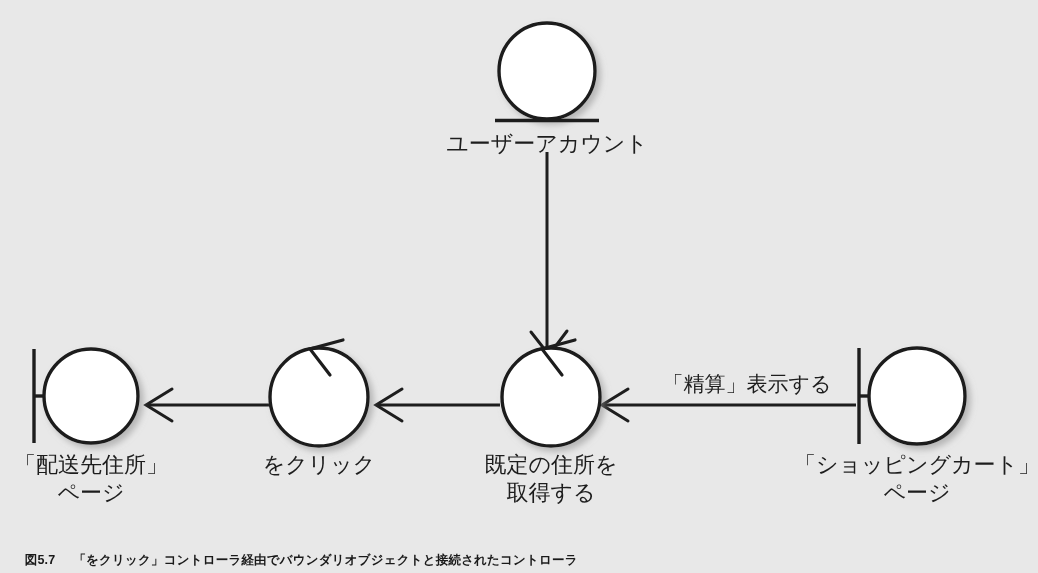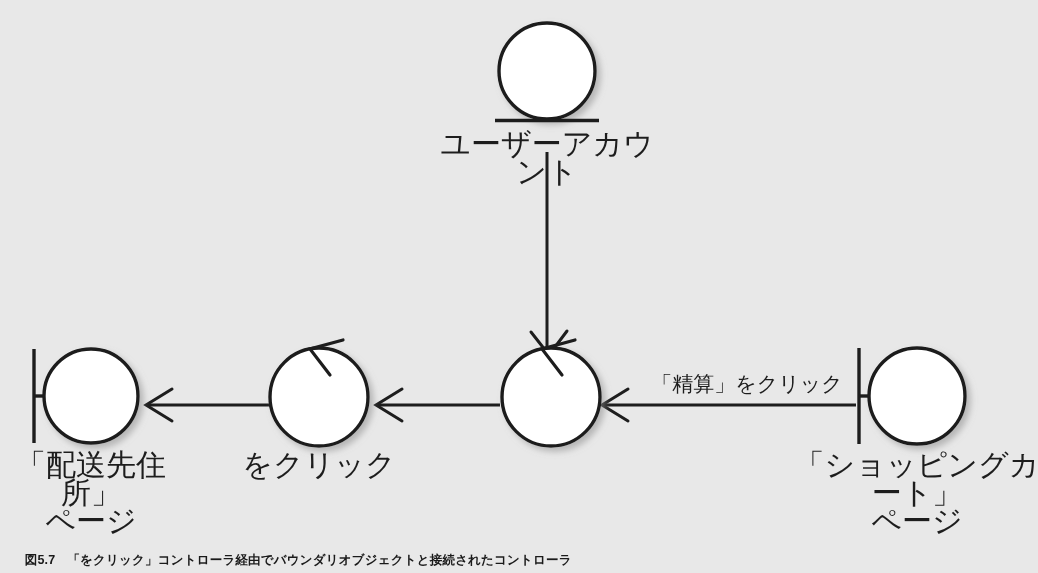--- a/index.html
+++ b/index.html
@@ -23,21 +23,21 @@
   #diagram-svg {
     position: absolute;
     left: 0;
     top: 0;
     width: 1038px;
     height: 573px;
   }
   .node-label {
     position: absolute;
     text-align: center;
-    font-size: 30px;
+    font-size: 22px;
     line-height: 28px;
     color: #1d1d1d;
     white-space: pre-line;
     letter-spacing: 0px;
   }
   .edge-label {
     position: absolute;
     text-align: center;
     font-size: 21px;
     line-height: 26px;
@@ -47,21 +47,21 @@
   #caption {
     position: absolute;
     left: 10px;
     top: 538px;
     font-size: 12.5px;
     font-weight: bold;
     color: #1a1a1a;
     letter-spacing: 0.2px;
     white-space: pre;
   }
-  #caption .cap-num { margin-right: 12px; }
+  #caption .cap-num { margin-right: 18px; }
 </style>
 </head>
 <body>
 
 <div id="stage">
 
   <svg id="diagram-svg" viewBox="0 0 1038 573">
     <defs>
       <filter id="shadow-soft" x="-30%" y="-30%" width="180%" height="180%">
         <feDropShadow dx="4" dy="4" stdDeviation="3.2" flood-color="#8d8d8d" flood-opacity="0.55"></feDropShadow>
@@ -116,23 +116,25 @@
     </g>
   </svg>
 
   <div class="node-label" style="left:427px; top:130px; width:240px;">ユーザーアカウント</div>
 
   <div class="node-label" style="left:-9px; top:451px; width:200px;">「配送先住所」
 ページ</div>
 
   <div class="node-label" style="left:229px; top:451px; width:180px;">をクリック</div>
 
+  <div class="node-label" style="left:451px; top:451px; width:200px;">既定の住所を
+取得する</div>
 
   <div class="node-label" style="left:787px; top:451px; width:260px;">「ショッピングカート」
 ページ</div>
 
-  <div class="edge-label" style="left:647px; top:371px; width:200px;">「精算」をクリック</div>
+  <div class="edge-label" style="left:647px; top:371px; width:200px;">「精算」表示する</div>
 
   <div id="caption">
     <span class="cap-num">図5.7</span><span>「をクリック」コントローラ経由でバウンダリオブジェクトと接続されたコントローラ</span>
   </div>
 
 </div>
 
 </body></html>

